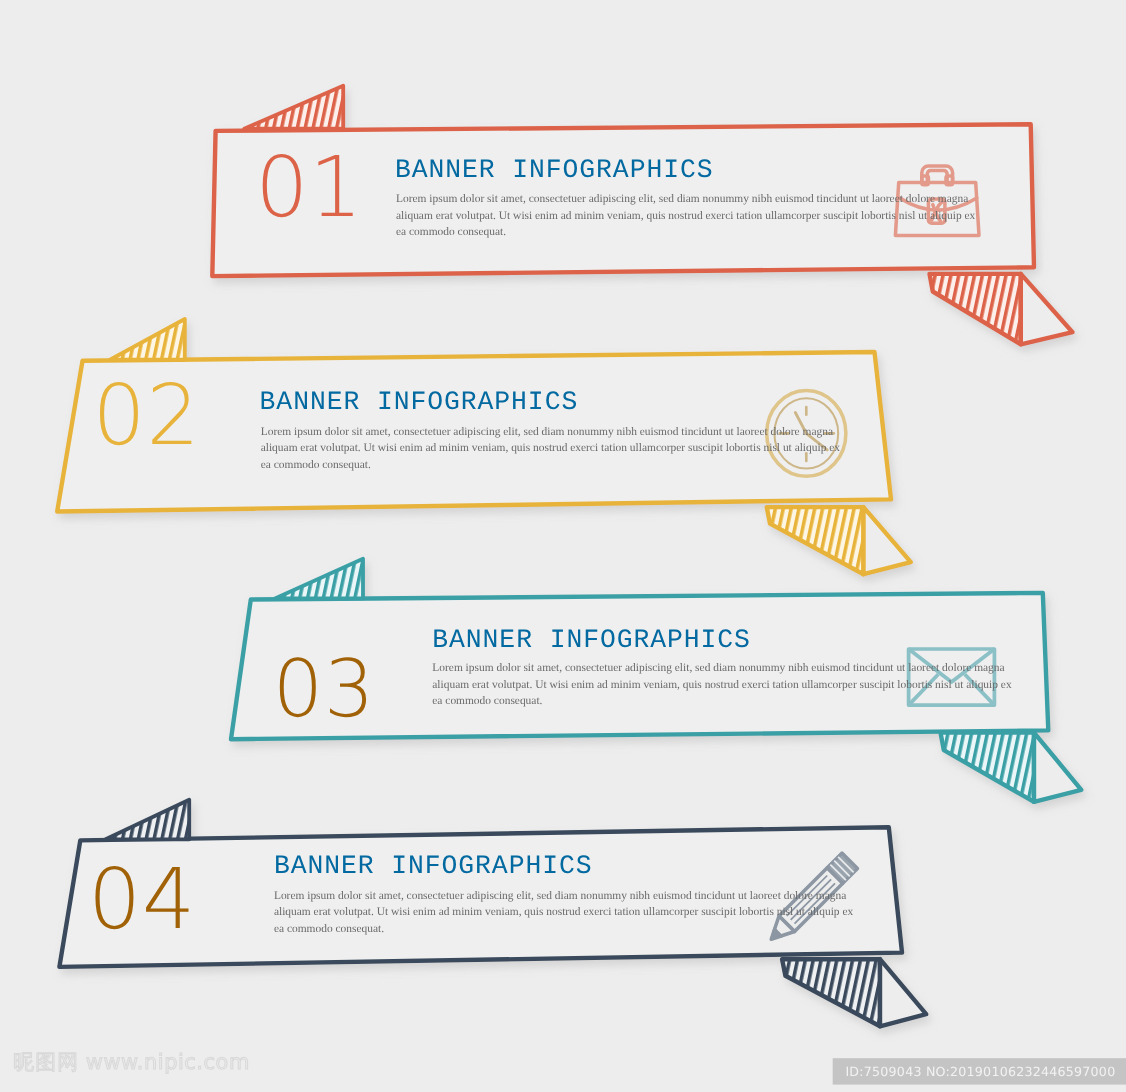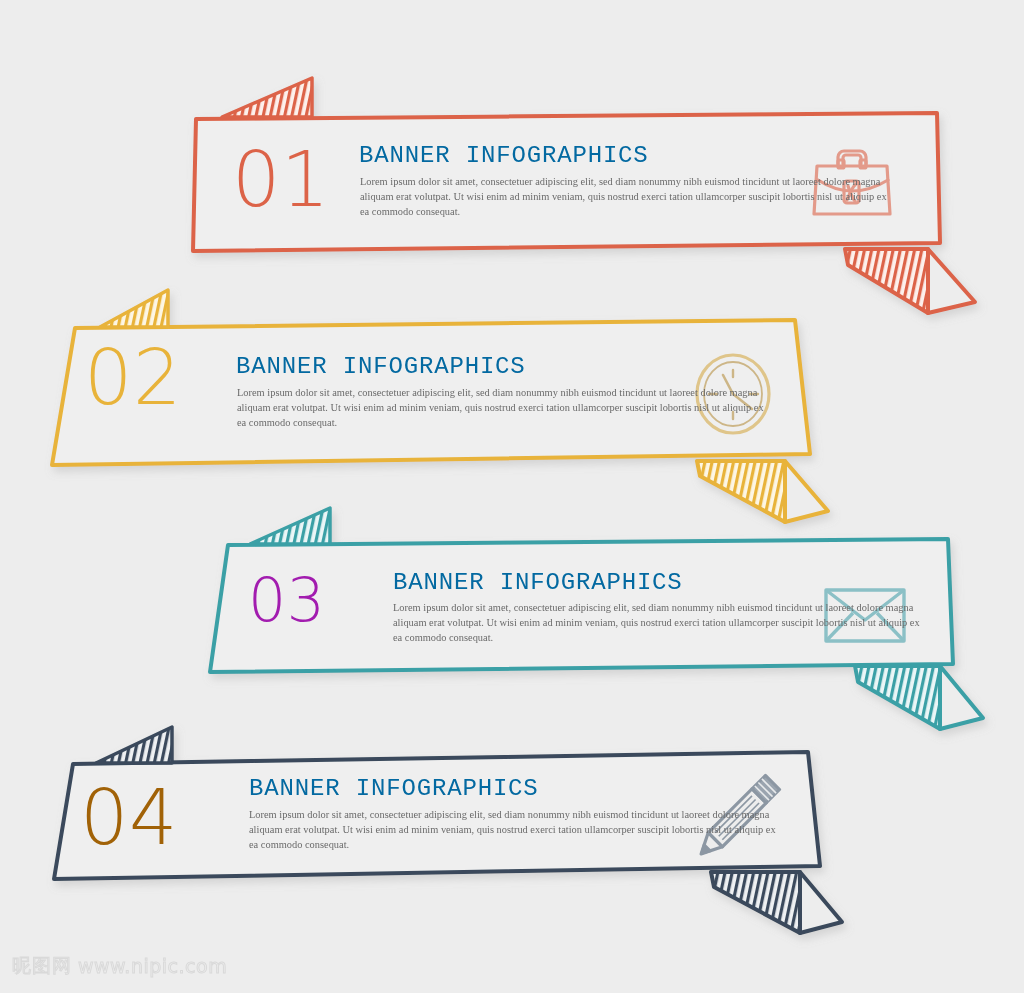--- a/index.html
+++ b/index.html
@@ -52,23 +52,23 @@
   .body-copy {
     position: absolute;
     font-family: Liberation Serif, serif;
     font-size: 10.4px;
     line-height: 1.42;
     color: #6a6a6a;
     width: 530px;
   }
 
   
-  #b1-num { left: 232px; top: 142px;  font-size: 76px; color: #dc6348; }
+  #b1-num { left: 232px; top: 132px;  font-size: 76px; color: #dc6348; }
   #b2-num { left: 84px;  top: 340px;  font-size: 76px; color: #e8b33a; }
-  #b3-num { left: 248px; top: 570px;  font-size: 60px; color: #a21caf; }
+  #b3-num { left: 248px; top: 590px;  font-size: 72px; color: #a16207; }
   #b4-num { left: 80px;  top: 780px;  font-size: 76px; color: #a16207; }
 
   #b1-title { left: 359px; top: 142px; }
   #b2-title { left: 236px; top: 353px; }
   #b3-title { left: 393px; top: 569px; }
   #b4-title { left: 249px; top: 775px; }
 
   #b1-copy { left: 360px; top: 175px; }
   #b2-copy { left: 237px; top: 386px; }
   #b3-copy { left: 393px; top: 601px; }
@@ -249,14 +249,15 @@
     <div class="num" id="b4-num">04</div>
     <div class="title" id="b4-title">BANNER INFOGRAPHICS</div>
     <div class="body-copy" id="b4-copy">Lorem ipsum dolor sit amet, consectetuer adipiscing elit, sed diam nonummy nibh euismod tincidunt ut laoreet dolore magna aliquam erat volutpat. Ut wisi enim ad minim veniam, quis nostrud exerci tation ullamcorper suscipit lobortis nisl ut aliquip ex ea commodo consequat.</div>
   </div>
 
   <div id="watermark-left">
     <span class="wm-cjk">昵图网</span>
     <span class="wm-url">www.nipic.com</span>
   </div>
 
+  <div id="watermark-id">ID:7509043 NO:20190106232446597000</div>
 
 </div>
 
 </body></html>

